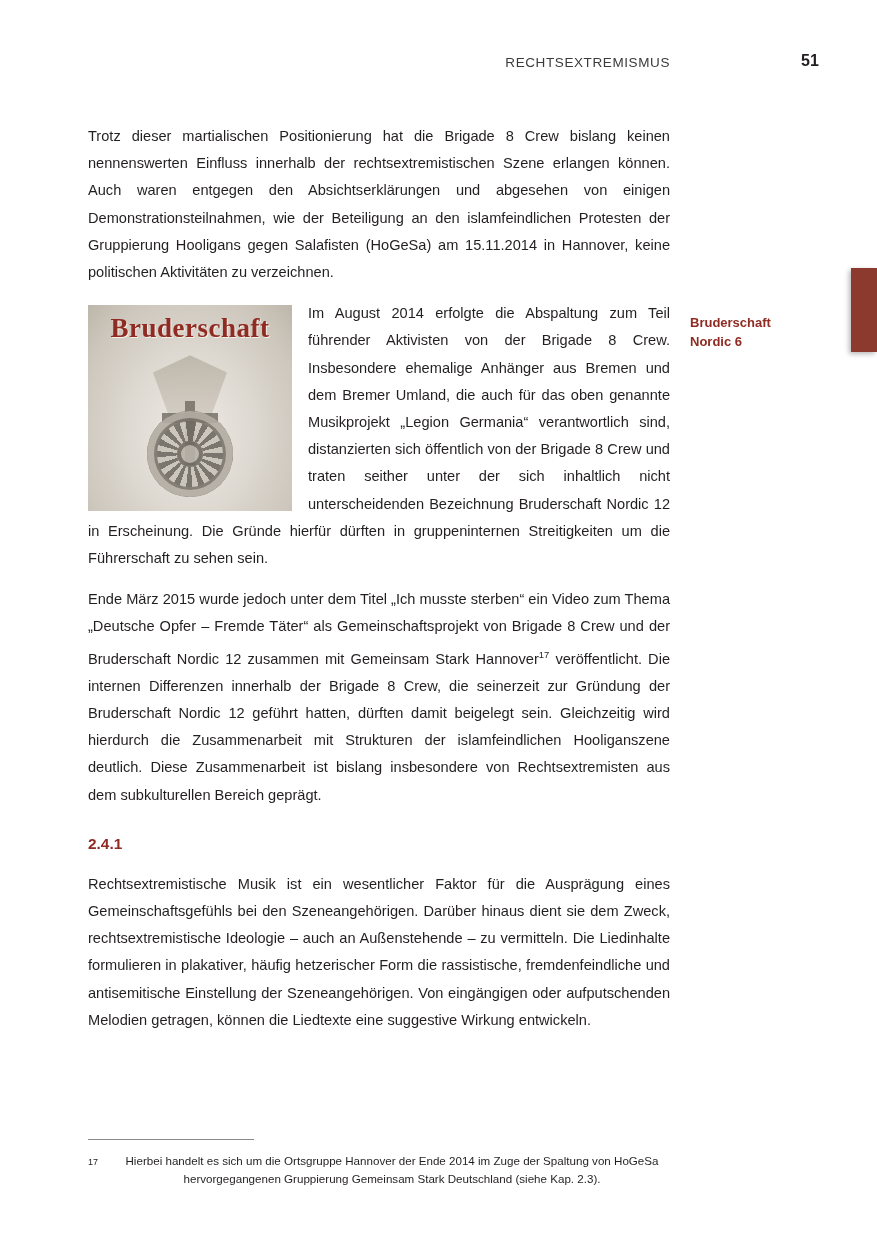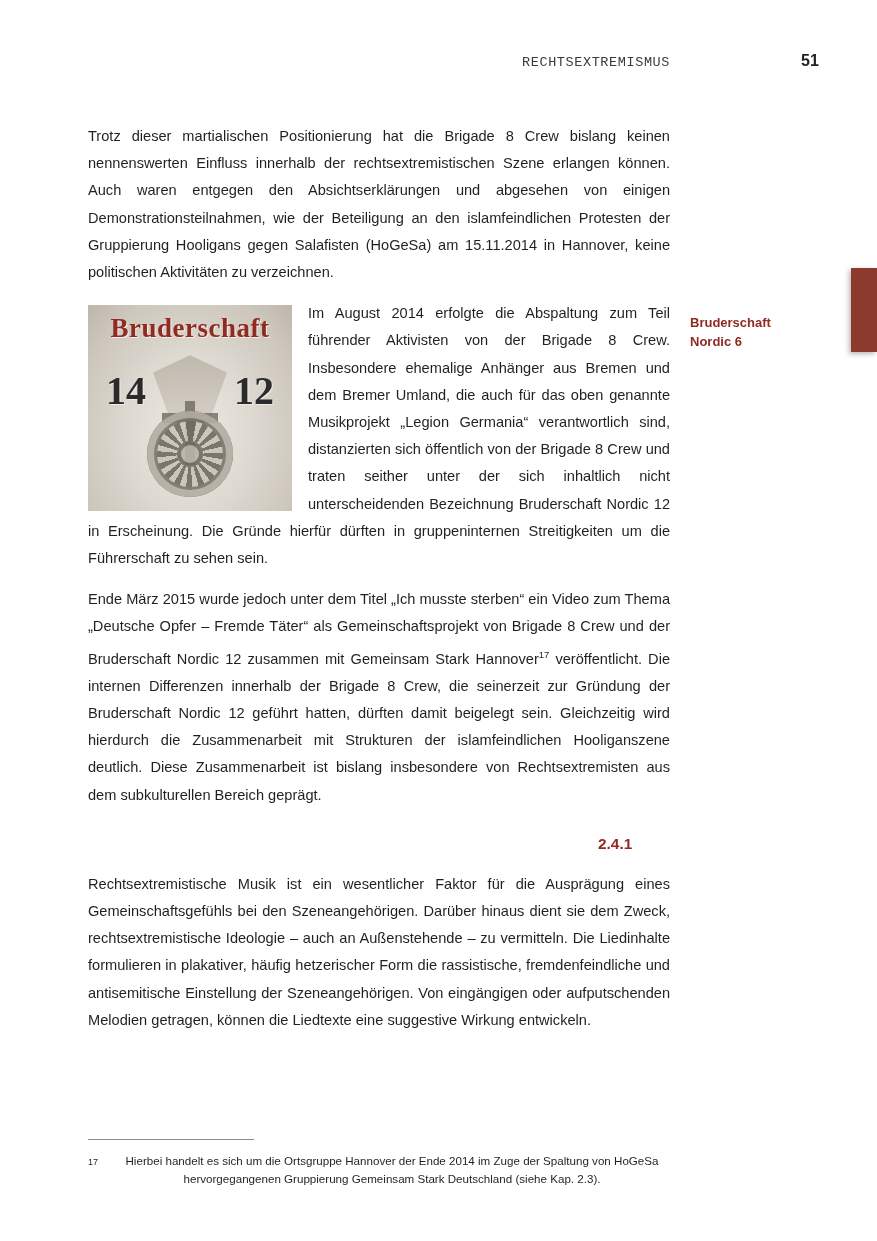--- a/index.html
+++ b/index.html
@@ -22,21 +22,20 @@
   
   .running-head {
     position: absolute;
     top: 55px;
     left: 88px;
     width: 582px;
     text-align: right;
     font-size: 13.5px;
     letter-spacing: 0.6px;
     color: #3b3b3b;
-    font-family: Liberation Mono, monospace;
   }
   .folio {
     position: absolute;
     top: 52px;
     left: 790px;
     width: 40px;
     text-align: center;
     font-size: 16px;
     font-weight: bold;
     color: #231f20;
@@ -185,21 +184,20 @@
     box-shadow: -2px 2px 5px rgba(0,0,0,.28);
   }
 
   
   .h3 {
     margin: 26px 0 18px 0;
     font-size: 15.4px;
     font-weight: bold;
     color: #8f2b22;
     display: flex;
-    justify-content: flex-end;
   }
   .h3 .num { width: 72px; flex: none; }
 
   
   .footnote-rule {
     position: absolute;
     left: 88px;
     top: 1139px;
     width: 166px;
     height: 1px;
@@ -247,24 +245,20 @@
     <div>
       <div class="figure">
         <div class="fig-inner"></div>
         <div class="fig-emblem"></div>
         <div class="fig-cross-arm"></div>
         <div class="fig-cross"></div>
         <div class="fig-wheel">
           <div class="fig-wheel-hub"></div>
         </div>
         <div class="fig-title">Bruderschaft</div>
-        <div class="fig-nums">
-          <span>14</span>
-          <span>12</span>
-        </div>
       </div>
       <p class="body">Im August 2014 erfolgte die Abspaltung zum Teil führender Aktivisten von der Brigade 8 Crew. Insbesondere ehemalige Anhänger aus Bremen und dem Bremer Umland, die auch für das oben genannte Musikprojekt „Legion Germania“ verantwortlich sind, distanzierten sich öffentlich von der Brigade 8 Crew und traten seither unter der sich inhaltlich nicht unterscheidenden Bezeichnung Bruderschaft Nordic 12 in Erscheinung. Die Gründe hierfür dürften in gruppeninternen Streitigkeiten um die Führerschaft zu sehen sein.</p>
     </div>
 
     <p class="body">
       <span>Ende März 2015 wurde jedoch unter dem Titel „Ich musste sterben“ ein Video zum Thema „Deutsche Opfer – Fremde Täter“ als Gemeinschaftsprojekt von Brigade 8 Crew und der Bruderschaft Nordic 12 zusammen mit Gemeinsam Stark Hannover</span><sup class="fnref">17</sup><span> veröffentlicht. Die internen Differenzen innerhalb der Brigade 8 Crew, die seinerzeit zur Gründung der Bruderschaft Nordic 12 geführt hatten, dürften damit beigelegt sein. Gleichzeitig wird hierdurch die Zusammenarbeit mit Strukturen der islamfeindlichen Hooliganszene deutlich. Diese Zusammenarbeit ist bislang insbesondere von Rechtsextremisten aus dem subkulturellen Bereich geprägt.</span>
     </p>
 
     <h3 class="h3">
       <span class="num">2.4.1</span>

